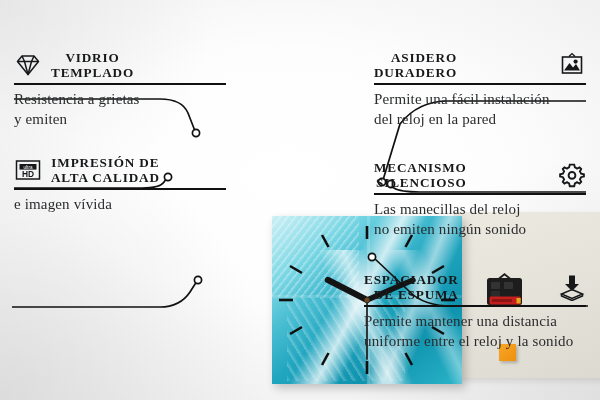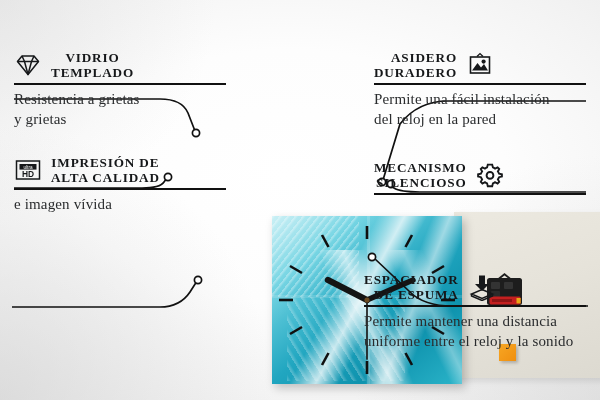--- a/index.html
+++ b/index.html
@@ -19,21 +19,21 @@
     background:
       radial-gradient(circle at 0% 100%, rgba(205,205,205,.55) 0%, rgba(205,205,205,0) 38%),
       radial-gradient(circle at 0% 0%, rgba(214,214,214,.40) 0%, rgba(214,214,214,0) 30%),
       radial-gradient(circle at 100% 100%, rgba(208,208,208,.45) 0%, rgba(208,208,208,0) 34%);
   }
 
   
   .feature{position:absolute;width:212px;}
   .feature .head{display:flex;align-items:center;gap:9px;}
   .feature.left .head{justify-content:flex-start;}
-  .feature.right .head{justify-content:flex-start;}
+  .feature.right .head{justify-content:space-between;}
   .ttl{
     font-size:13.2px;letter-spacing:.85px;line-height:1.14;
     color:#16181a;font-weight:700;text-transform:uppercase;
   }
   .feature.left .ttl{text-align:center;}
   .feature.right .ttl{text-align:right;}
   .rule{height:1.5px;background:#111;margin-top:3px;width:100%;}
   .sub{
     font-size:15px;line-height:1.34;color:#2a2c2e;margin-top:4px;letter-spacing:.15px;
   }
@@ -177,21 +177,21 @@
         </g>
       </svg>
       <div class="ttl">
         <div>VIDRIO</div>
         <div>TEMPLADO</div>
       </div>
     </div>
     <div class="rule"></div>
     <div class="sub">
       <div>Resistencia a grietas</div>
-      <div>y grietas</div>
+      <div>y emiten</div>
     </div>
   </div>
 
   <div class="feature left" style="left:14px;top:155px;">
     <div class="head">
       <svg class="ico" viewBox="0 0 28 28">
         <rect x="2.5" y="5" width="23" height="18" fill="none" stroke="#16181a" stroke-width="1.5"></rect>
         <rect x="5.5" y="8" width="17" height="5.6" fill="#16181a"></rect>
         <text x="14" y="12.6" font-family="Liberation Sans, sans-serif" font-size="4.6" fill="#fff" text-anchor="middle">ultra</text>
         <text x="14" y="21" font-family="Liberation Sans, sans-serif" font-size="8.4" font-weight="bold" fill="#16181a" text-anchor="middle">HD</text>
@@ -235,20 +235,24 @@
         <div>SILENCIOSO</div>
       </div>
       <svg class="ico" viewBox="0 0 28 28">
         <g fill="none" stroke="#16181a" stroke-width="1.9">
           <path d="M14 3.6 L16.2 3.6 L16.9 6.4 A8 8 0 0 1 19 7.6 L21.6 6.3 L23.2 7.9 L21.9 10.5 A8 8 0 0 1 23.1 12.6 L25.9 13.3 L25.9 15.5 L23.1 16.2 A8 8 0 0 1 21.9 18.3 L23.2 20.9 L21.6 22.5 L19 21.2 A8 8 0 0 1 16.9 22.4 L16.2 25.2 L14 25.2 L11.8 25.2 L11.1 22.4 A8 8 0 0 1 9 21.2 L6.4 22.5 L4.8 20.9 L6.1 18.3 A8 8 0 0 1 4.9 16.2 L2.1 15.5 L2.1 13.3 L4.9 12.6 A8 8 0 0 1 6.1 10.5 L4.8 7.9 L6.4 6.3 L9 7.6 A8 8 0 0 1 11.1 6.4 L11.8 3.6 Z"></path>
           <circle cx="14" cy="14.4" r="3.4"></circle>
         </g>
       </svg>
     </div>
     <div class="rule"></div>
+    <div class="sub">
+      <div>Las manecillas del reloj</div>
+      <div>no emiten ningún sonido</div>
+    </div>
   </div>
 
   <div class="feature right" style="left:364px;top:272px;width:222px;">
     <div class="head">
       <div class="ttl">
         <div>ESPACIADOR</div>
         <div>DE ESPUMA</div>
       </div>
       <svg class="ico" viewBox="0 0 28 28">
         <path d="M11 2.5 H17 V11 H21 L14 18 L7 11 H11 Z" fill="#16181a"></path>

